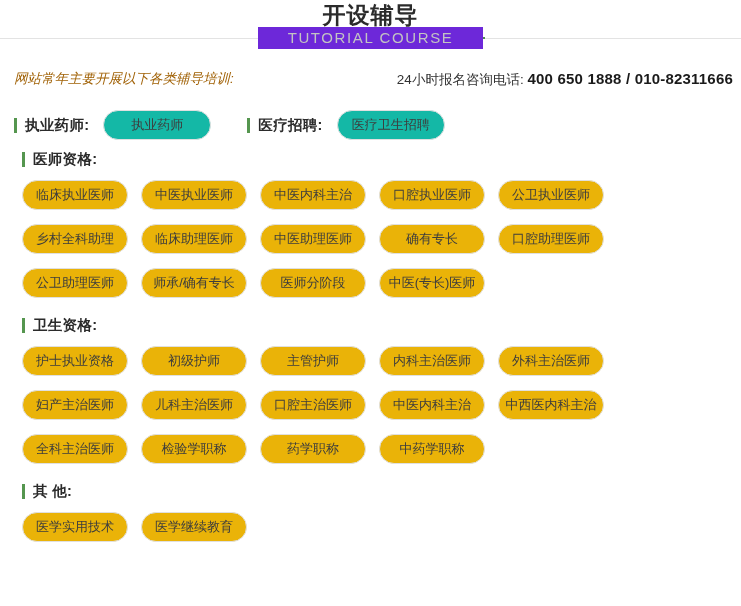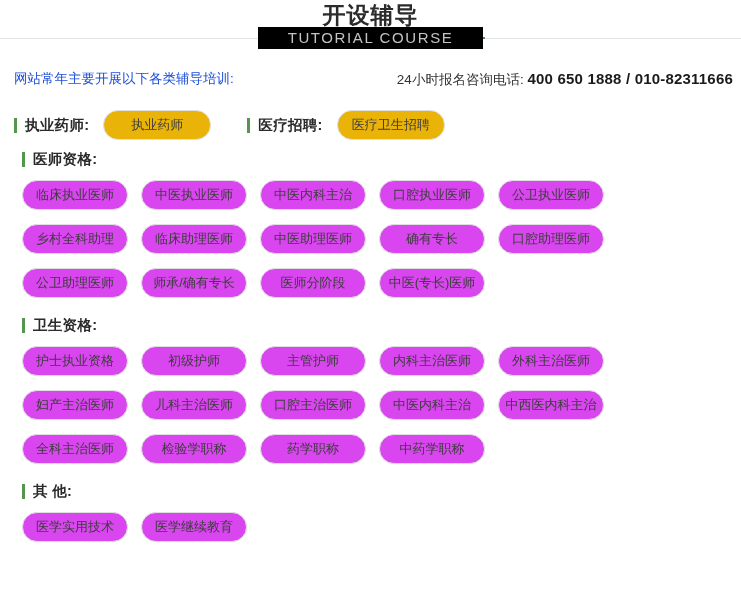--- a/index.html
+++ b/index.html
@@ -22,37 +22,37 @@
   }
   .rule{
     position:absolute;top:38px;left:0;width:741px;height:1px;
     background:#e3e3e3;
   }
   .subwrap{
     position:absolute;top:27px;left:0;width:741px;text-align:center;
     line-height:22px;
   }
   .subtitle{
-    display:inline-block;background:#000000;padding:0 30px;
+    display:inline-block;background:#6d28d9;padding:0 30px;
     font-size:15px;color:#c3c3c3;letter-spacing:1.6px;
     font-family:"Liberation Sans","DejaVu Sans",sans-serif;
   }
   .dash{
     position:absolute;top:37px;height:2px;width:38px;background:#4f8a4f;
   }
   .dash-left{left:258px;}
   .dash-right{left:447px;}
 
   
   .inforow{
     position:absolute;top:66px;left:0;width:741px;height:26px;
   }
   .info-left{
-    position:absolute;left:14px;top:0;font-size:13.5px;color:#1d4ed8;
-    line-height:26px;white-space:nowrap;
+    position:absolute;left:14px;top:0;font-size:13.5px;color:#a16207;
+    line-height:26px;white-space:nowrap;font-style:italic;
   }
   .info-right{
     position:absolute;right:8px;top:0;font-size:13.5px;color:#333333;
     line-height:26px;white-space:nowrap;
   }
   .phone{font-weight:bold;font-size:15px;color:#1a1a1a;letter-spacing:.2px;}
 
   
   .sections{position:absolute;top:104px;left:0;width:741px;}
   .section{position:relative;padding-left:8px;}
@@ -80,31 +80,31 @@
 
   
   .pills{
     padding:0 10px 0 14px;display:flex;flex-wrap:wrap;
   }
   .pill{
     width:106px;height:30px;line-height:28px;
     box-sizing:border-box;
     border:1px solid #e0e0e0;
     border-radius:16px;
-    background:#d946ef;
+    background:#eab308;
     text-align:center;
     font-size:13px;color:#3d3d3d;
     margin:0 13px 14px 0;
     white-space:nowrap;overflow:hidden;
     cursor:pointer;
     font-family:"Liberation Sans","DejaVu Sans",sans-serif;
   }
   .pill-inline{
     width:108px;height:30px;line-height:28px;box-sizing:border-box;
-    border:1px solid #e0e0e0;border-radius:16px;background:#eab308;
+    border:1px solid #e0e0e0;border-radius:16px;background:#14b8a6;
     text-align:center;font-size:13px;color:#3d3d3d;cursor:pointer;
     white-space:nowrap;
   }
   .sec-gap{height:8px;}
 </style>
 </head>
 <body>
 
 <div class="page">
 

